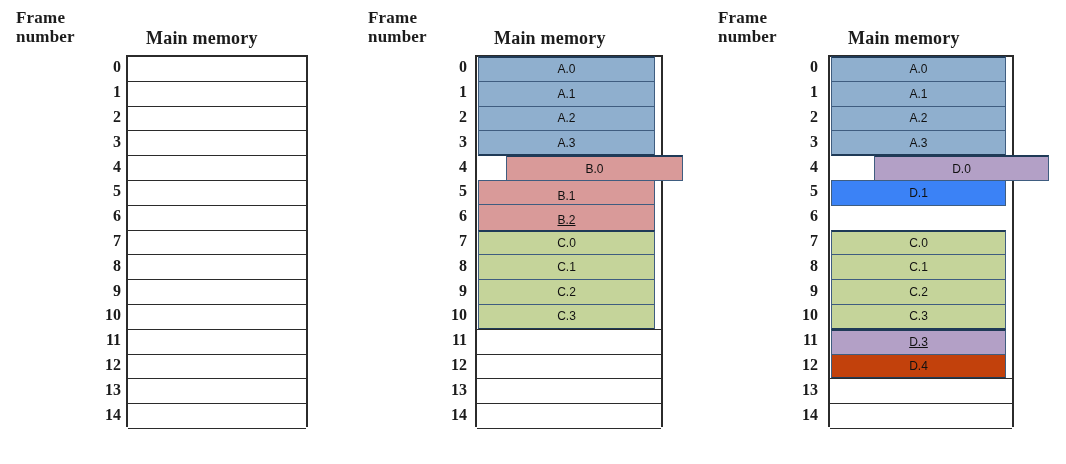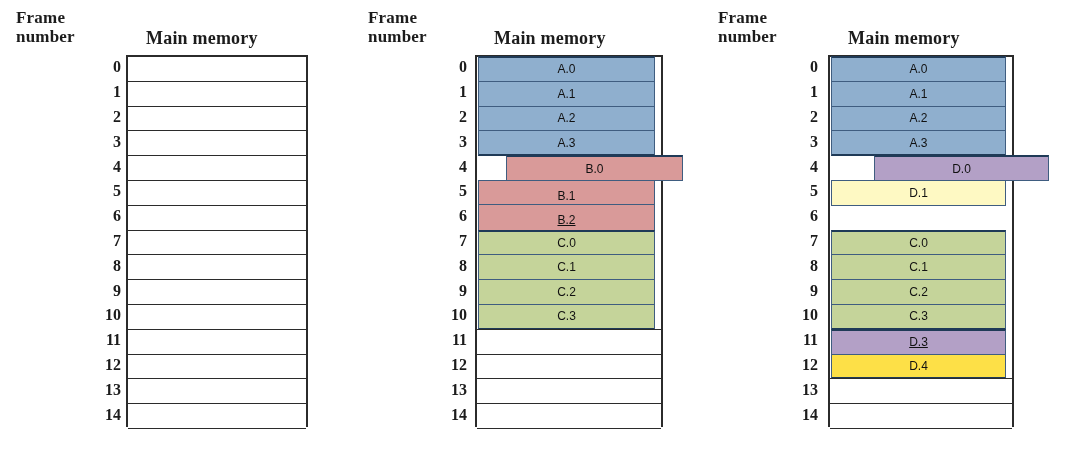--- a/index.html
+++ b/index.html
@@ -198,25 +198,25 @@
         <div class="num">13</div>
         <div class="num">14</div>
       </div>
       <div class="memtable" style="left: 828px; top: 55px; width: 186px; height: 372px;">
         <div class="cells">
           <div class="cell filled group-top" style="top: -1px; height: 25.8px; background: rgb(143, 175, 206);">A.0</div>
           <div class="cell filled" style="top: 23.8px; height: 25.8px; background: rgb(143, 175, 206);">A.1</div>
           <div class="cell filled" style="top: 48.6px; height: 25.8px; background: rgb(143, 175, 206);">A.2</div>
           <div class="cell filled group-bottom" style="top: 73.4px; height: 25.8px; background: rgb(143, 175, 206);">A.3</div>
           <div class="cell filled group-top" style="top: 98.2px; height: 25.8px; background: rgb(179, 160, 198); margin-left: 43px;">D.0</div>
-          <div class="cell filled" style="top: 123px; height: 25.8px; background: #fef9c3;">D.1</div>
+          <div class="cell filled" style="top: 123px; height: 25.8px; background: #3b82f6;">D.1</div>
           <div class="cell filled group-top" style="top: 172.6px; height: 25.8px; background: rgb(197, 212, 154);">C.0</div>
           <div class="cell filled" style="top: 197.4px; height: 25.8px; background: rgb(197, 212, 154);">C.1</div>
           <div class="cell filled" style="top: 222.2px; height: 25.8px; background: rgb(197, 212, 154);">C.2</div>
           <div class="cell filled group-bottom" style="top: 247px; height: 25.8px; background: rgb(197, 212, 154);">C.3</div>
           <div class="cell filled group-top" style="top: 271.8px; height: 25.8px; background: rgb(179, 160, 198); text-decoration: underline;">D.3</div>
-          <div class="cell filled group-bottom" style="top: 296.6px; height: 25.8px; background: #fde047;">D.4</div>
+          <div class="cell filled group-bottom" style="top: 296.6px; height: 25.8px; background: #c2410c;">D.4</div>
           <div class="cell empty" style="top: 321.4px; height: 25.8px; background: rgb(255, 255, 255);"></div>
           <div class="cell empty" style="top: 346.2px; height: 25.8px; background: rgb(255, 255, 255);"></div>
         </div>
       </div>
     </div>
   </div>
 
 </body></html>

